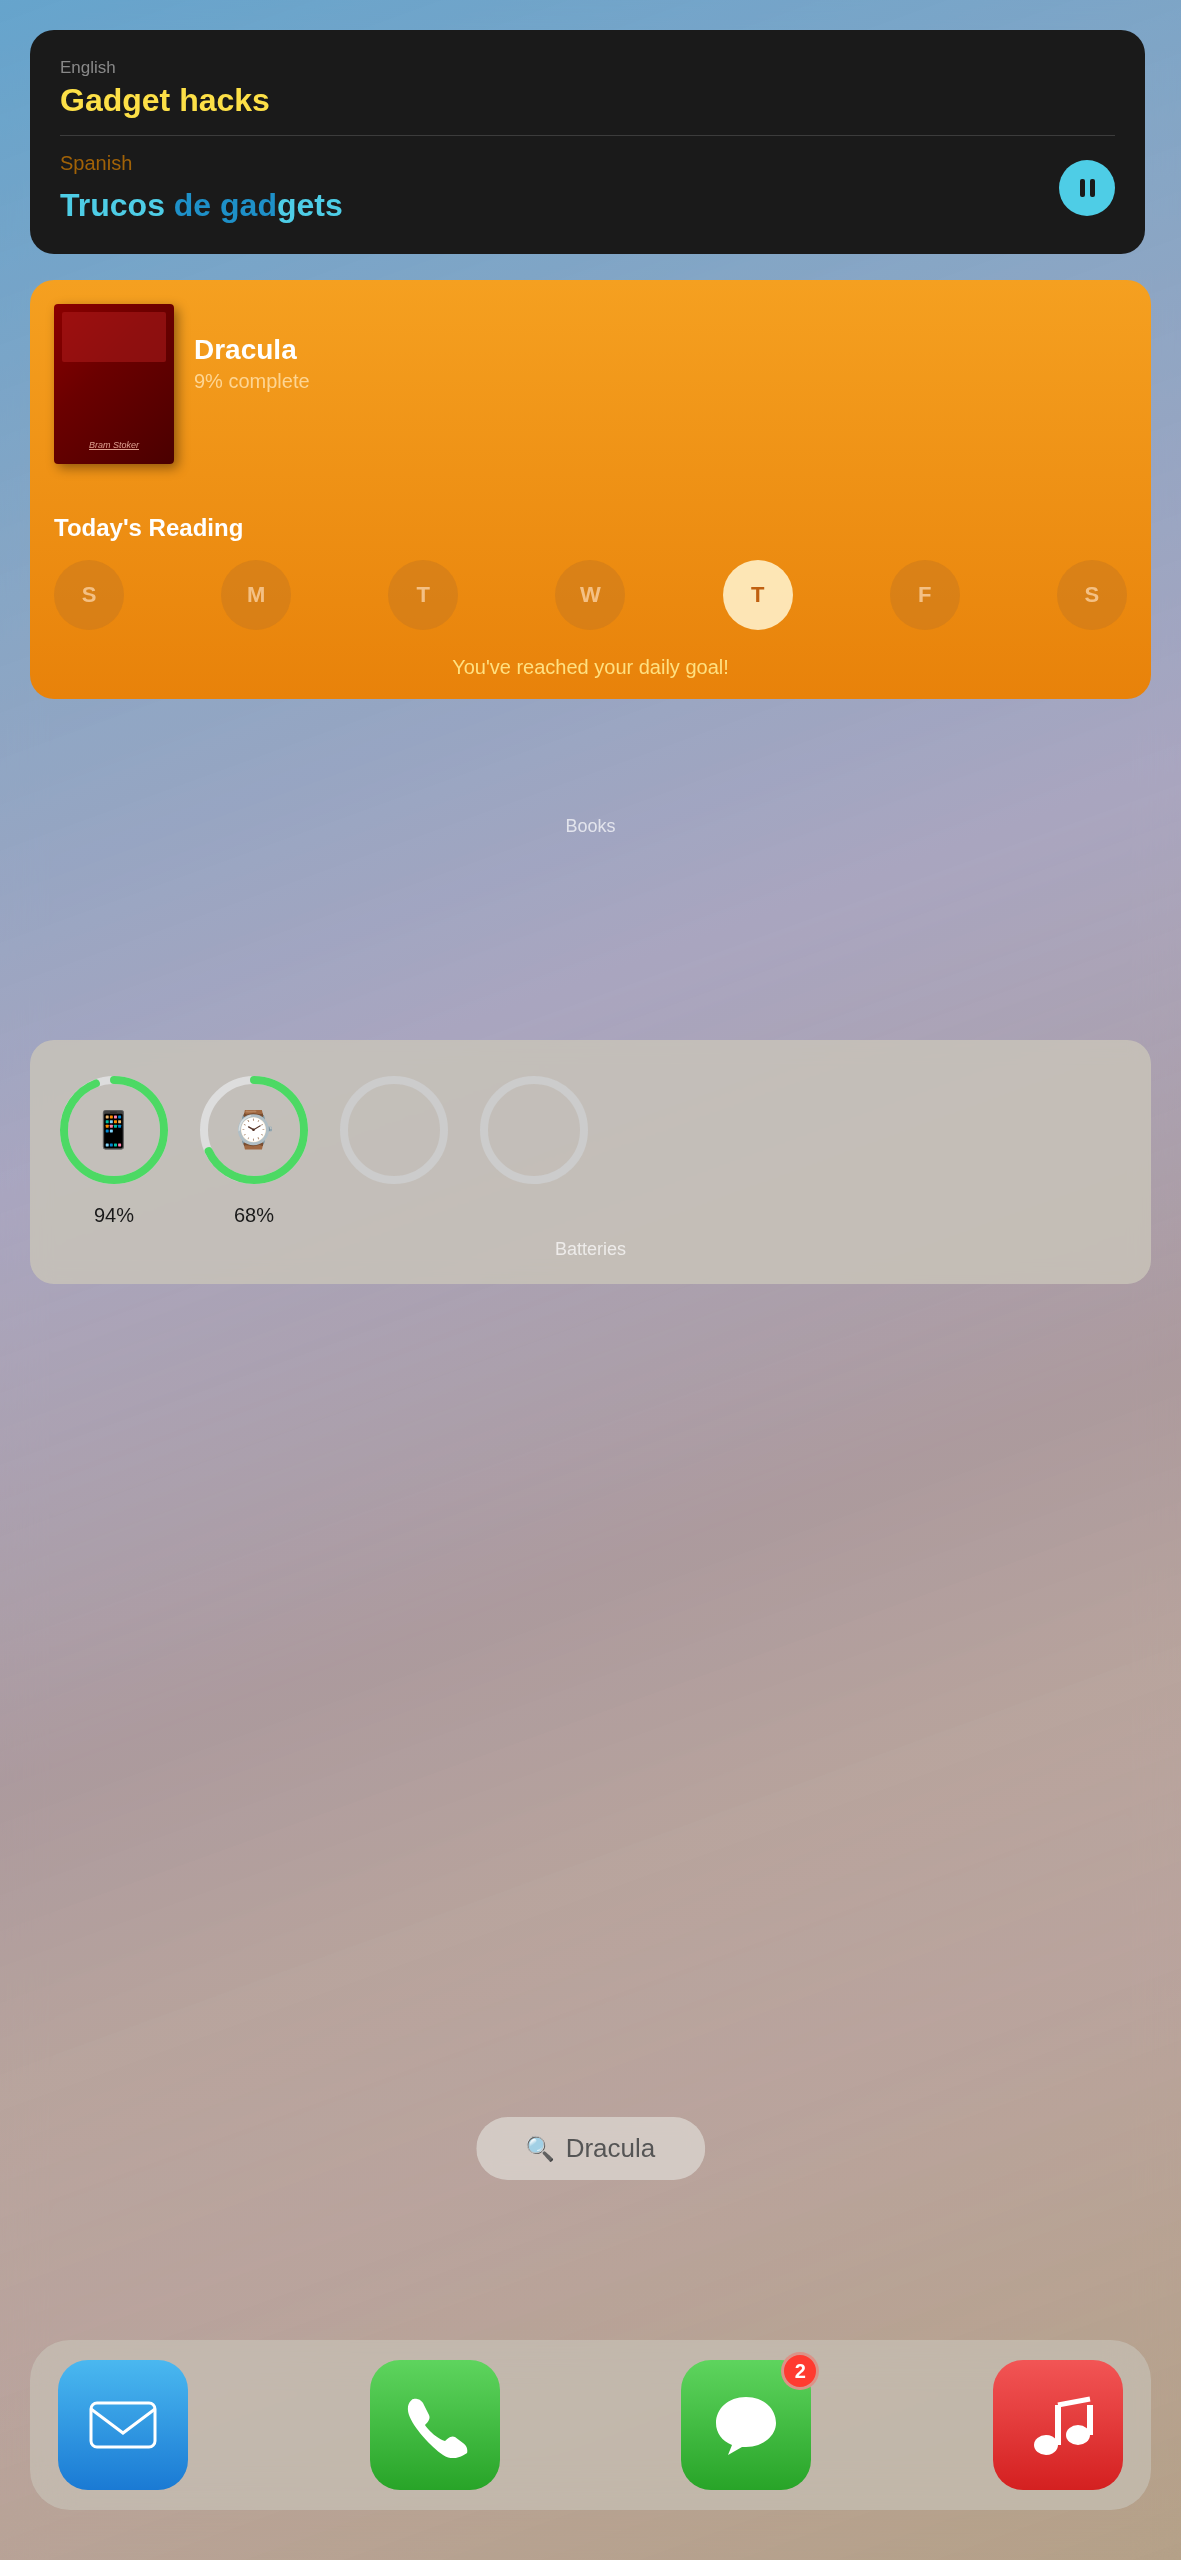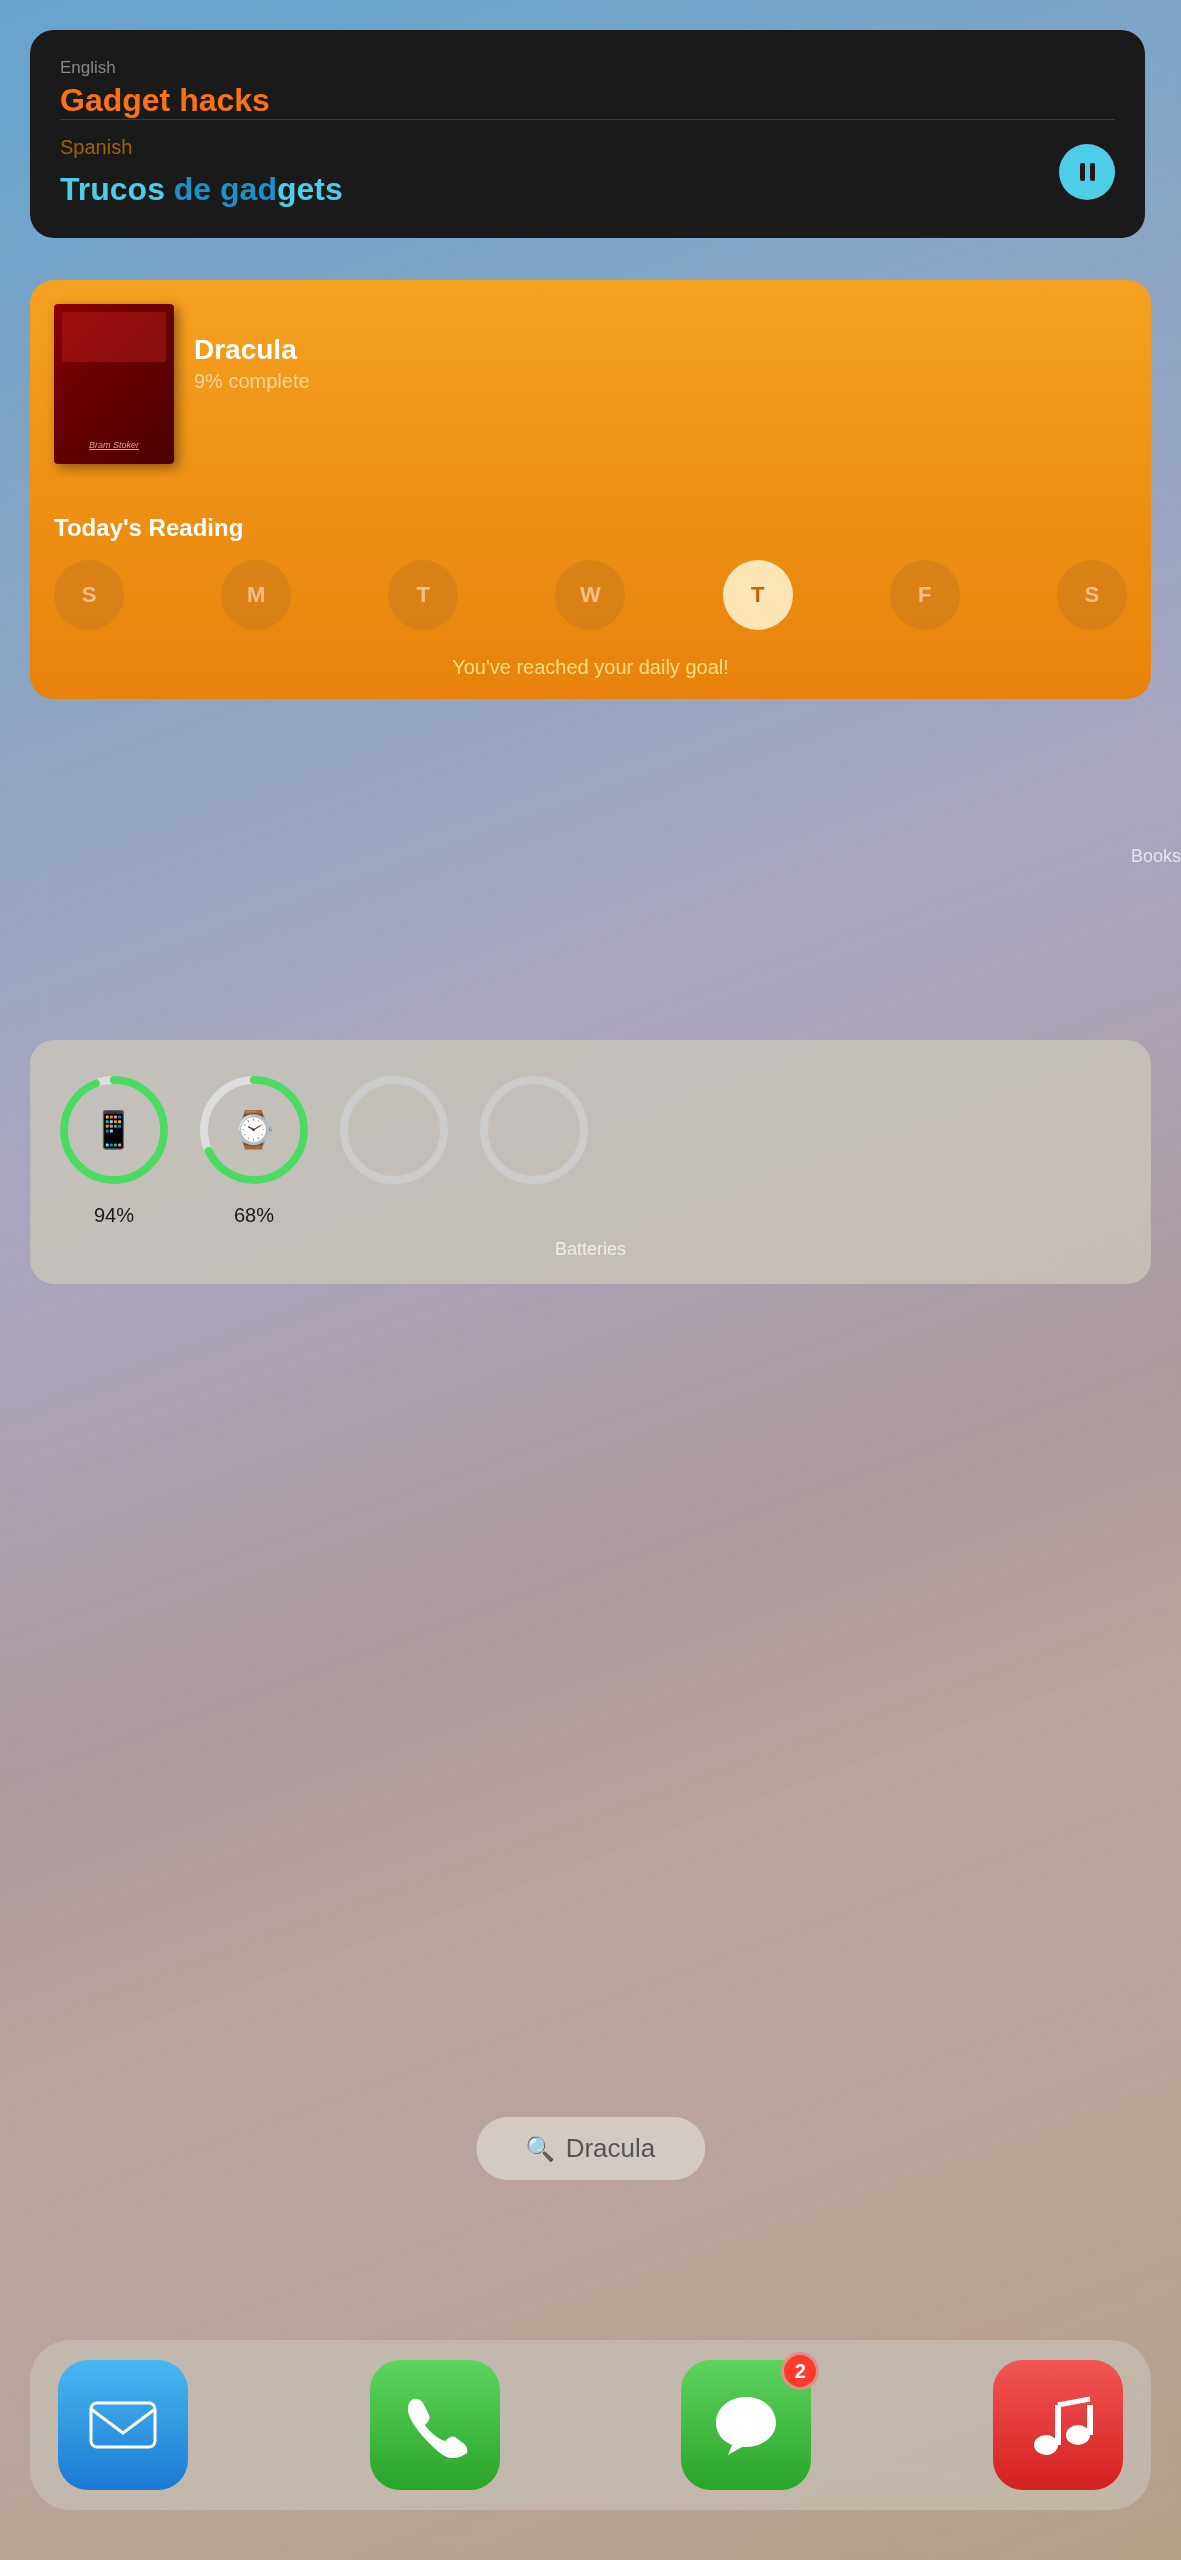--- a/index.html
+++ b/index.html
@@ -44,22 +44,22 @@
     .translation-source-lang {
       font-size: 17px;
       color: #888;
       font-weight: 400;
       margin-bottom: 4px;
     }
 
     .translation-source-text {
       font-size: 32px;
       font-weight: 700;
-      color: #f97316;
-      margin-bottom: 0;
+      color: #fde047;
+      margin-bottom: 16px;
     }
 
     .translation-divider {
       height: 1px;
       background: rgba(255,255,255,0.15);
       margin-bottom: 16px;
     }
 
     .translation-target-row {
       display: flex;
@@ -369,24 +369,24 @@
       display: flex;
       align-items: center;
       justify-content: center;
       font-size: 20px;
       font-weight: 700;
       border: 3px solid rgba(200,195,185,0.65);
     }
 
     .books-widget-label {
       position: absolute;
-      top: 846px;
+      top: 816px;
       left: 0;
       right: 0;
-      text-align: right;
+      text-align: center;
       font-size: 18px;
       color: rgba(255,255,255,0.7);
       z-index: 6;
     }
   </style>
 </head>
 <body>
 
 <div class="bg-blur"></div>
 

